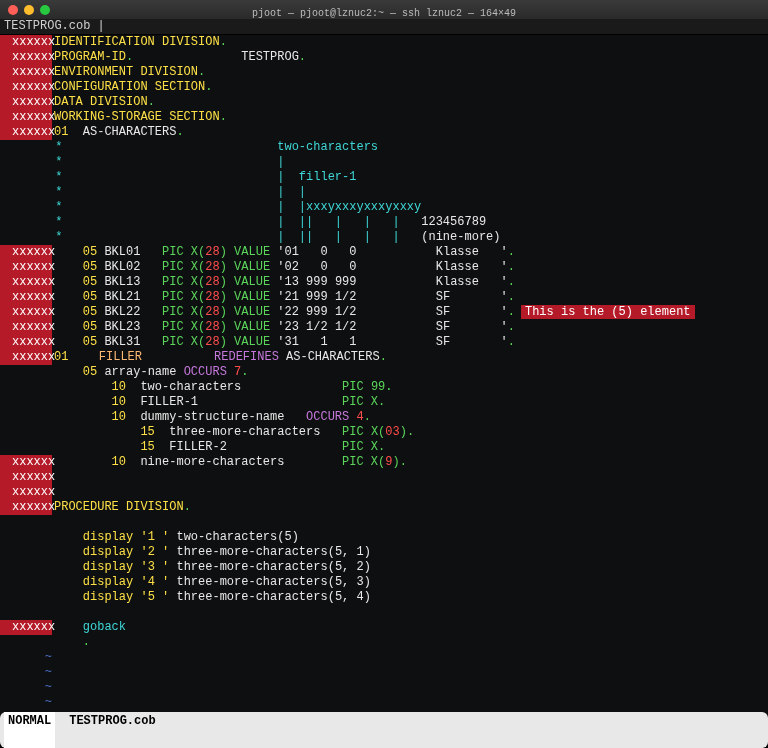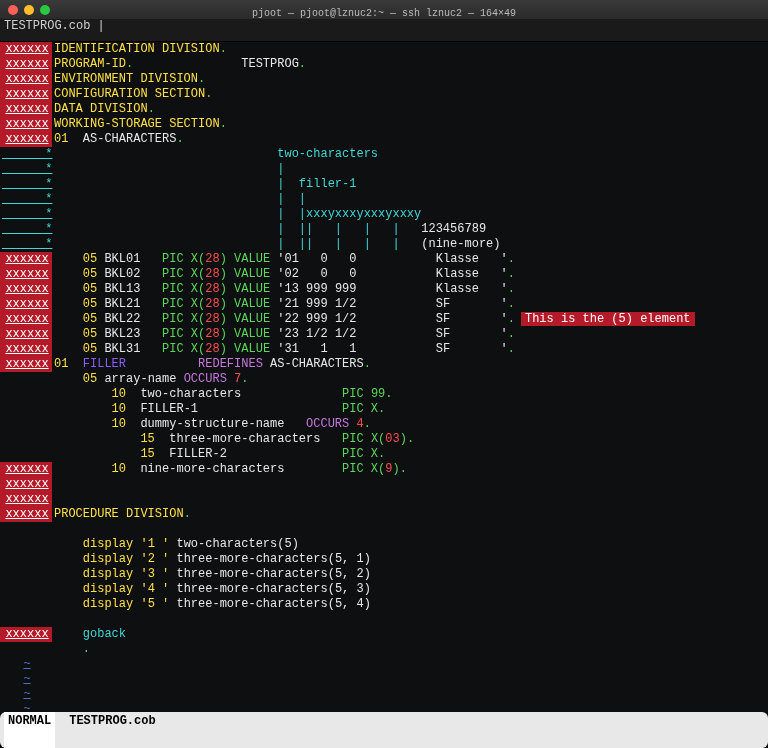--- a/index.html
+++ b/index.html
@@ -22,36 +22,36 @@
   }
   .traffic { display:flex; gap:6px; align-items:center;}
   .tl { width:10px; height:10px; border-radius:50%; }
   .tl.r{background:#ff5f57;} .tl.y{background:#ffbd2e;} .tl.g{background:#28c940;}
   .titlebar .tt {
     position:absolute; left:0; right:0; text-align:center;
     color:#bbb; font-size:10px;margin-top:8px;
   }
   
   .tabbar {
-    background:#1a1a1a; height:23px; color:#d0d0d0;
+    background:#1a1a1a; height:16px; color:#d0d0d0;
     border-bottom:1px solid #000;
     padding-left:4px;
   }
   
   .editor { background:#0e0f10; height: 696px; overflow:hidden; }
   .row { display:flex; height:15px; white-space:pre; }
-  .gut { width:52px; flex:0 0 52px; text-align:center; padding-left:2px;text-decoration:underline; }
+  .gut { width:52px; flex:0 0 52px; text-align:right; padding-left:12px; }
   .gut.rbg { background:#b41a28; color:#fff; }
   .code { flex:1 1 auto; padding-left:2px; }
   .yel { color:#fde047; }
   .grn { color:#5bd65b; }
   .wht { color:#e8e8e8; }
   .cyan{ color:#3fd7d7; }
   .mag { color:#c678dd; }
-  .orng{ color:#8b5cf6; }
+  .orng{ color:#fdba74;margin-left:16px; }
   .red { color:#ff4d4d; }
   .badge {
     background:#b41a28; color:#fff; padding:0 4px; margin-left:6px;
   }
   
   .status {
     position:absolute; left:0; right:0; bottom:0;
     height:36px; line-height:18px;
     display:flex; gap:14px; padding-left:4px;
     background:#e8e8e8; color:#000; font-weight:bold;border-radius:6px;

